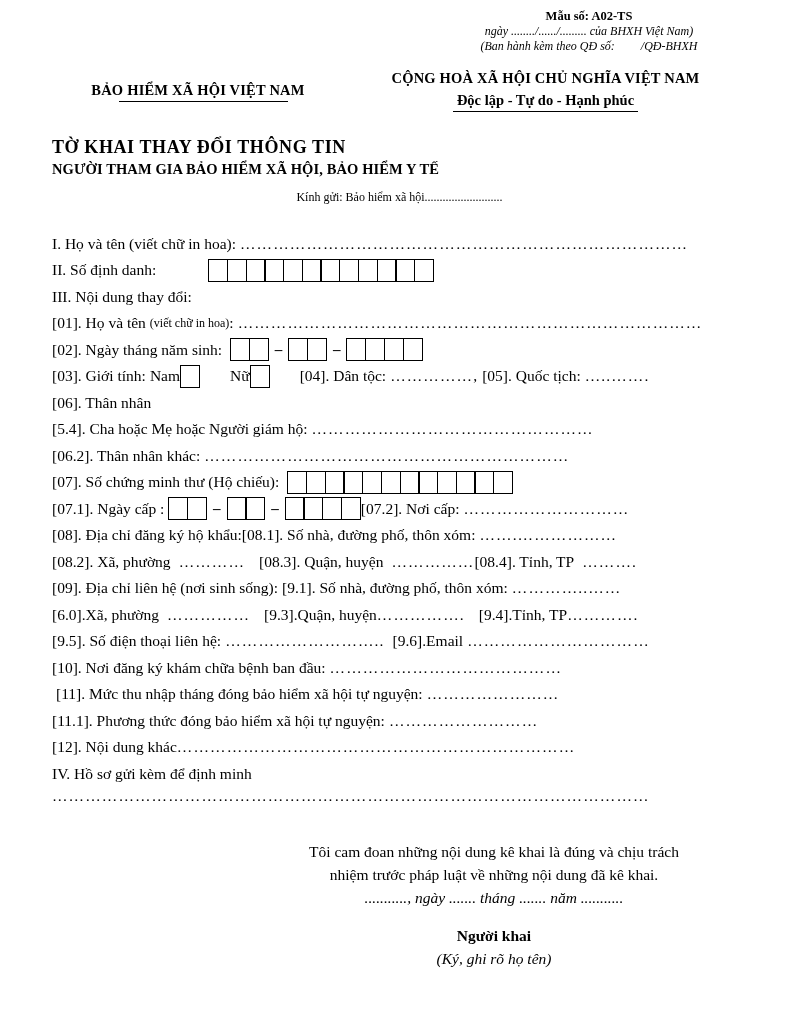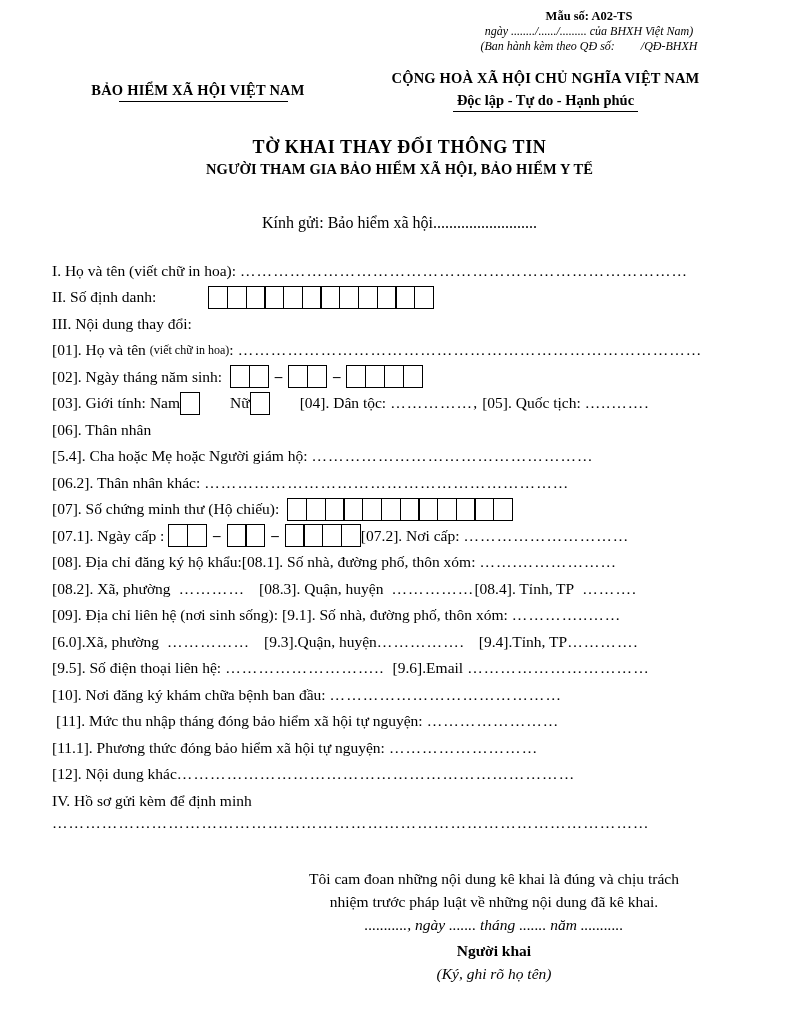--- a/index.html
+++ b/index.html
@@ -82,40 +82,39 @@
     content: "";
     position: absolute;
     left: -4px;
     right: -4px;
     bottom: -3px;
     border-bottom: 1.4px solid #000;
   }
 
   
   .title-block {
-    text-align: center;
     margin-top: 28px;
   }
   .title-main {
     font-weight: bold;
     font-size: 18px;
     letter-spacing: .6px;
   }
   .title-sub {
     font-weight: bold;
     font-size: 14.5px;
     letter-spacing: .1px;
     margin-top: 3px;
   }
 
   
   .recipient {
     text-align: center;
-    font-size: 16px;
-    margin-top: 36px;
+    font-size: 12px;
+    margin-top: 12px;
   }
 
   
   .body {
     margin-top: 26px;
     font-size: 15.5px;
   }
   .line {
     display: flex;
     align-items: center;
@@ -189,21 +188,21 @@
     text-align: center;
     font-size: 15.5px;
     line-height: 1.45;
   }
   .closing .datum {
     font-style: italic;
     margin-top: 1px;
   }
   .closing .signer {
     font-weight: bold;
-    margin-top: 3px;
+    margin-top: 15px;
   }
   .closing .signer-note {
     font-style: italic;
     margin-top: 1px;
   }
 </style>
 </head>
 <body>
 
 <div class="page">

